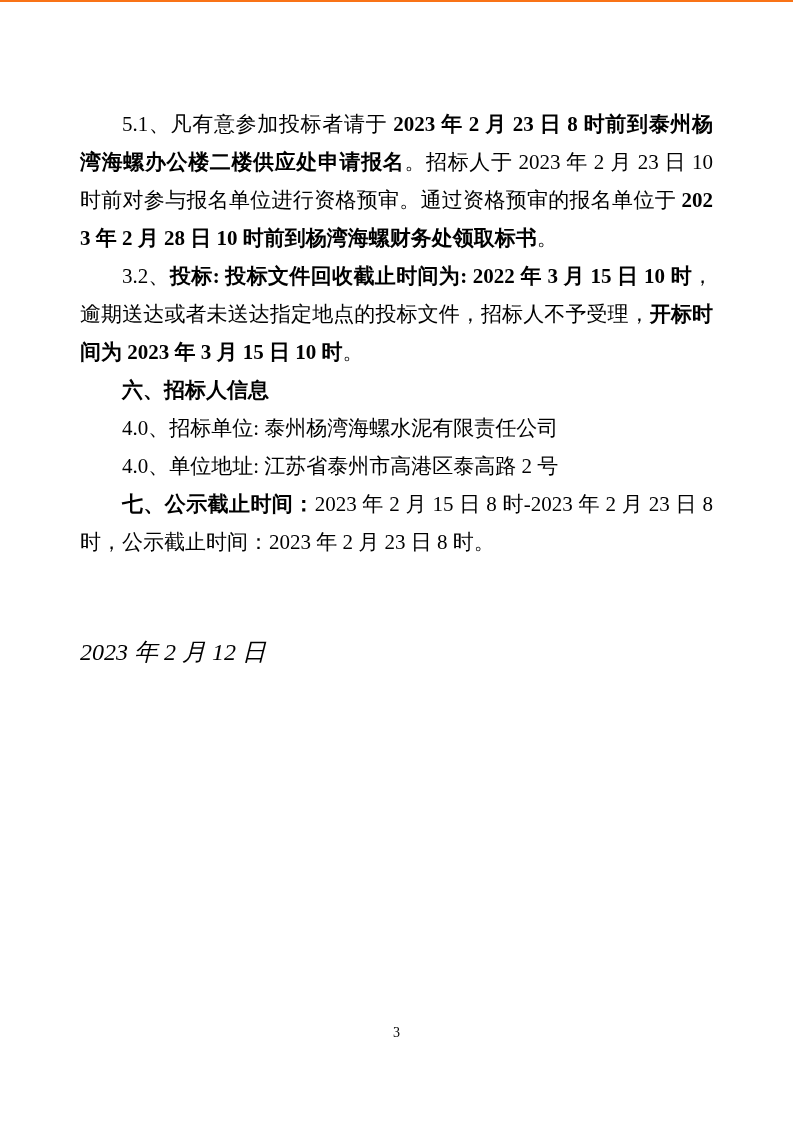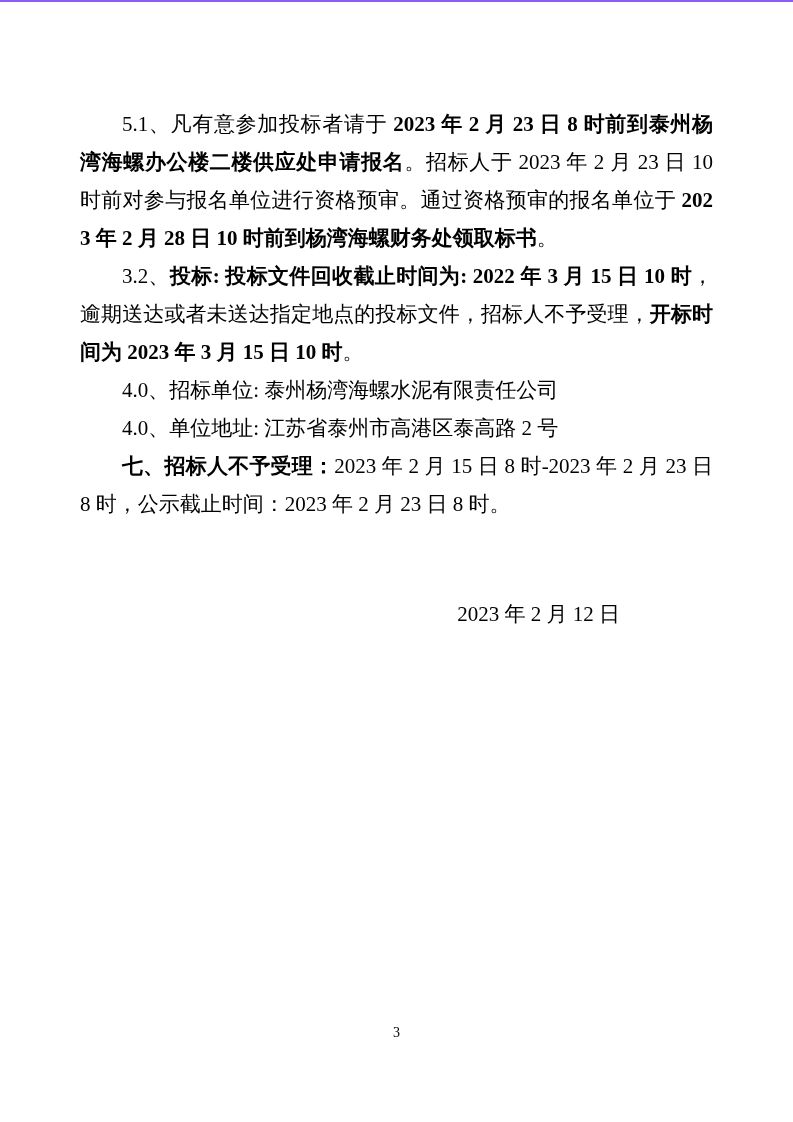--- a/index.html
+++ b/index.html
@@ -6,21 +6,21 @@
     margin: 0;
     padding: 0;
     background: #ffffff;
   }
   .page {
     position: relative;
     width: 793px;
     height: 1122px;
     background: #ffffff;
     overflow: hidden;
-    border-top: 2px solid #8b5cf6;
+    border-top: 2px solid #f97316;
     font-family: "Liberation Serif", "DejaVu Serif", serif;
     color: #000000;
     box-sizing: border-box;
     padding-left: 48px;
   }
   .content {
     position: absolute;
     left: 80px;
     top: 103px;
     width: 633px;
@@ -31,24 +31,25 @@
     line-height: 38px;
     text-align: justify;
     text-indent: 42px;
     word-break: break-all;
   }
   .b {
     font-weight: 700;
   }
   .date-line {
     margin: 72px 0 0 0;
-    font-size: 21px;
+    font-size: 24px;
     line-height: 38px;
-    text-align: right;
+    text-align: left;
     padding-right: 93px;
+    font-style: italic;
   }
   .page-number {
     position: absolute;
     top: 1022px;
     left: 0;
     width: 100%;
     text-align: center;
     font-size: 14px;
     line-height: 18px;
   }
@@ -56,27 +57,28 @@
 </head>
 <body>
 
 <div class="page">
   <div class="content">
 
     <p class="para"><span>5.1、凡有意参加投标者请于 </span><span class="b">2023 年 2 月 23 日 8 时前到泰州杨湾海螺办公楼二楼供应处申请报名</span><span>。招标人于 2023 年 2 月 23 日 10 时前对参与报名单位进行资格预审。通过资格预审的报名单位于 </span><span class="b">2023 年 2 月 28 日 10 时前到杨湾海螺财务处领取标书</span><span>。</span></p>
 
     <p class="para"><span>3.2、</span><span class="b">投标: 投标文件回收截止时间为: 2022 年 3 月 15 日 10 时</span><span>，逾期送达或者未送达指定地点的投标文件，招标人不予受理，</span><span class="b">开标时间为 2023 年 3 月 15 日 10 时</span><span>。</span></p>
 
+    <p class="para"><span class="b">六、招标人信息</span></p>
 
     <p class="para"><span>4.0、招标单位: 泰州杨湾海螺水泥有限责任公司</span></p>
 
 
     <p class="para"><span>4.0、单位地址: 江苏省泰州市高港区泰高路 2 号</span></p>
 
-    <p class="para"><span class="b">七、招标人不予受理：</span><span>2023 年 2 月 15 日 8 时-2023 年 2 月 23 日 8 时，公示截止时间：2023 年 2 月 23 日 8 时。</span></p>
+    <p class="para"><span class="b">七、公示截止时间：</span><span>2023 年 2 月 15 日 8 时-2023 年 2 月 23 日 8 时，公示截止时间：2023 年 2 月 23 日 8 时。</span></p>
 
 
     <p class="date-line"><span>2023 年 2 月 12 日</span></p>
 
   </div>
 
   <div class="page-number">3</div>
 </div>
 
 </body></html>

